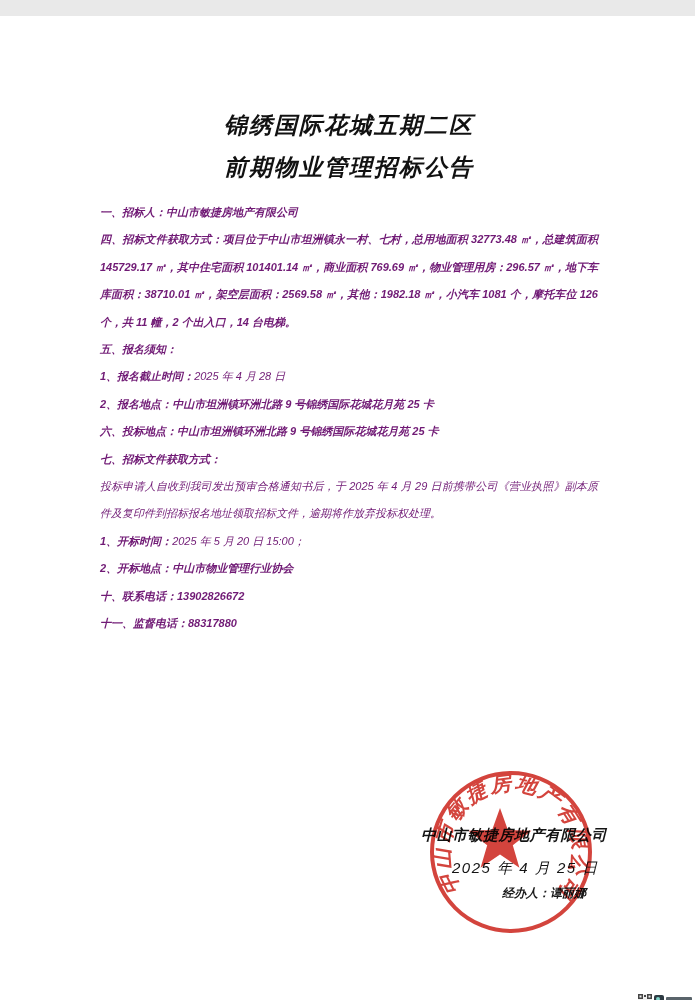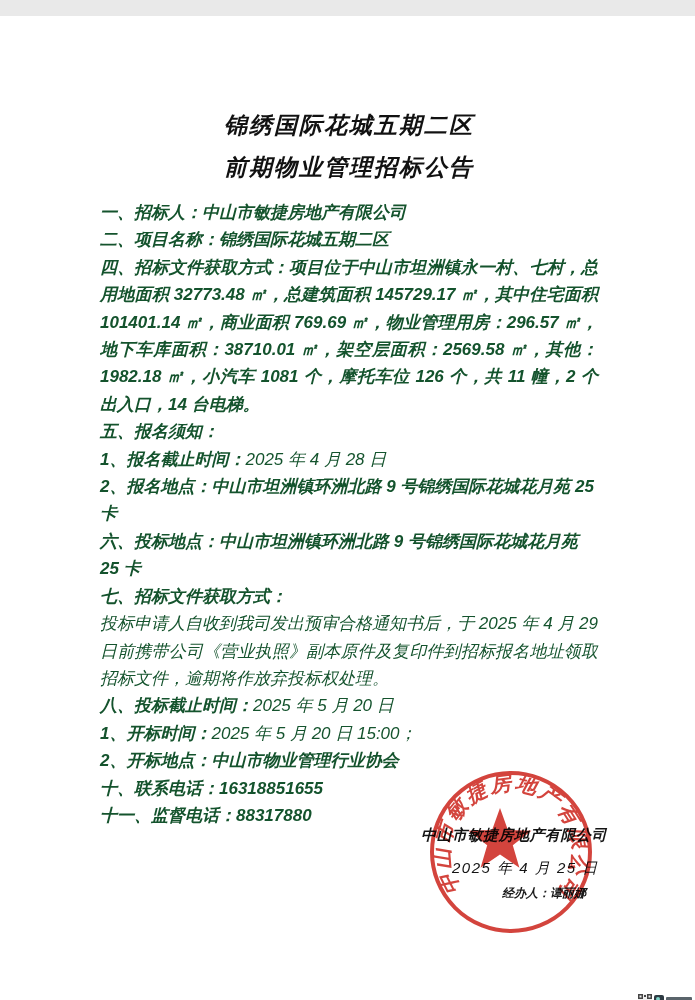--- a/index.html
+++ b/index.html
@@ -19,24 +19,24 @@
   }
   .doc-title {
     text-align:center;
     font-size:23px; font-weight:700; letter-spacing:2px;
     line-height:42px;
     margin-bottom:11px;
     color:#111;
   }
   .doc-title span { display:block; }
   .lines p {
-    font-size:17px;
+    font-size:11px;
     line-height:27.4px;
     font-weight:700;
-    color:#14532d;
+    color:#701a75;
   }
   .para { text-align:justify; }
   .v-normal { font-weight:400; }
   .sig-company {
     position:absolute; left:421px; top:810px;
     font-size:15px; font-weight:700; letter-spacing:0.5px; color:#141414;
     z-index:3;
   }
   .sig-date {
     position:absolute; left:452px; top:843px;
@@ -89,32 +89,30 @@
 
   <div class="content">
 
     <h1 class="doc-title">
       <span>锦绣国际花城五期二区</span>
       <span>前期物业管理招标公告</span>
     </h1>
 
     <div class="lines">
       <p><span>一、招标人：</span><span>中山市敏捷房地产有限公司</span></p>
-      <p><span>二、项目名称：</span><span>锦绣国际花城五期二区</span></p>
       <p class="para"><span>四、招标文件获取方式：</span><span>项目位于中山市坦洲镇永一村、七村，总用地面积 32773.48 ㎡，总建筑面积 145729.17 ㎡，其中住宅面积 101401.14 ㎡，商业面积 769.69 ㎡，物业管理用房：296.57 ㎡，地下车库面积：38710.01 ㎡，架空层面积：2569.58 ㎡，其他：1982.18 ㎡，小汽车 1081 个，摩托车位 126 个，共 11 幢，2 个出入口，14 台电梯。</span></p>
       <p><span>五、报名须知：</span></p>
       <p><span>1、报名截止时间：</span><span class="v-normal">2025 年 4 月 28 日</span></p>
       <p><span>2、报名地点：</span><span>中山市坦洲镇环洲北路 9 号锦绣国际花城花月苑 25 卡</span></p>
       <p><span>六、投标地点：</span><span>中山市坦洲镇环洲北路 9 号锦绣国际花城花月苑 25 卡</span></p>
       <p><span>七、招标文件获取方式：</span></p>
       <p class="para"><span class="v-normal">投标申请人自收到我司发出预审合格通知书后，于 2025 年 4 月 29 日前携带公司《营业执照》副本原件及复印件到招标报名地址领取招标文件，逾期将作放弃投标权处理。</span></p>
-      <p><span>八、投标截止时间：</span><span class="v-normal">2025 年 5 月 20 日</span></p>
       <p><span>1、开标时间：</span><span class="v-normal">2025 年 5 月 20 日 15:00；</span></p>
       <p><span>2、开标地点：</span><span>中山市物业管理行业协会</span></p>
-      <p><span>十、联系电话：</span><span>16318851655</span></p>
+      <p><span>十、联系电话：</span><span>13902826672</span></p>
       <p><span>十一、监督电话：</span><span>88317880</span></p>
     </div>
   </div>
 
   <div class="sig-company">中山市敏捷房地产有限公司</div>
   <div class="sig-date">2025 年 4 月 25 日</div>
   <div class="sig-handler">经办人：谭丽娜</div>
 
   <svg class="seal" viewBox="0 0 170 172" xmlns="http://www.w3.org/2000/svg">
     <circle cx="85" cy="86" r="79" fill="none" stroke="#d0342c" stroke-width="4"></circle>

